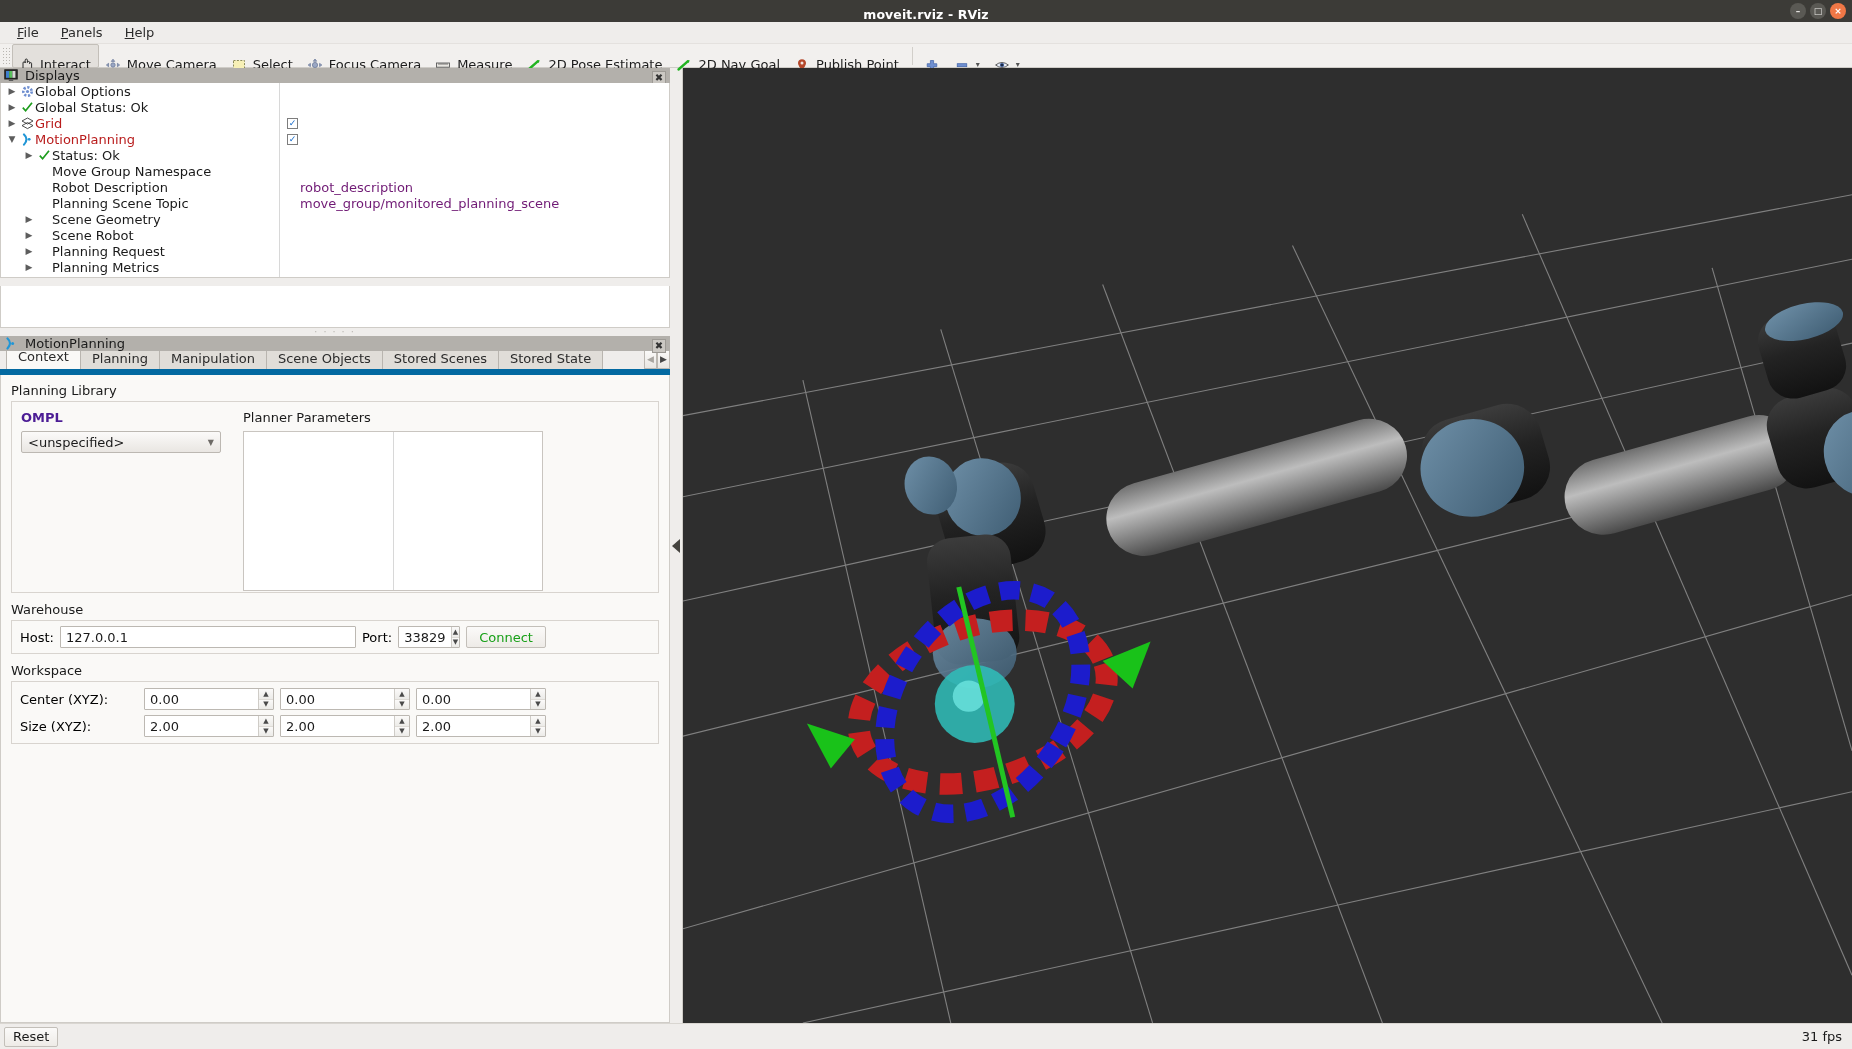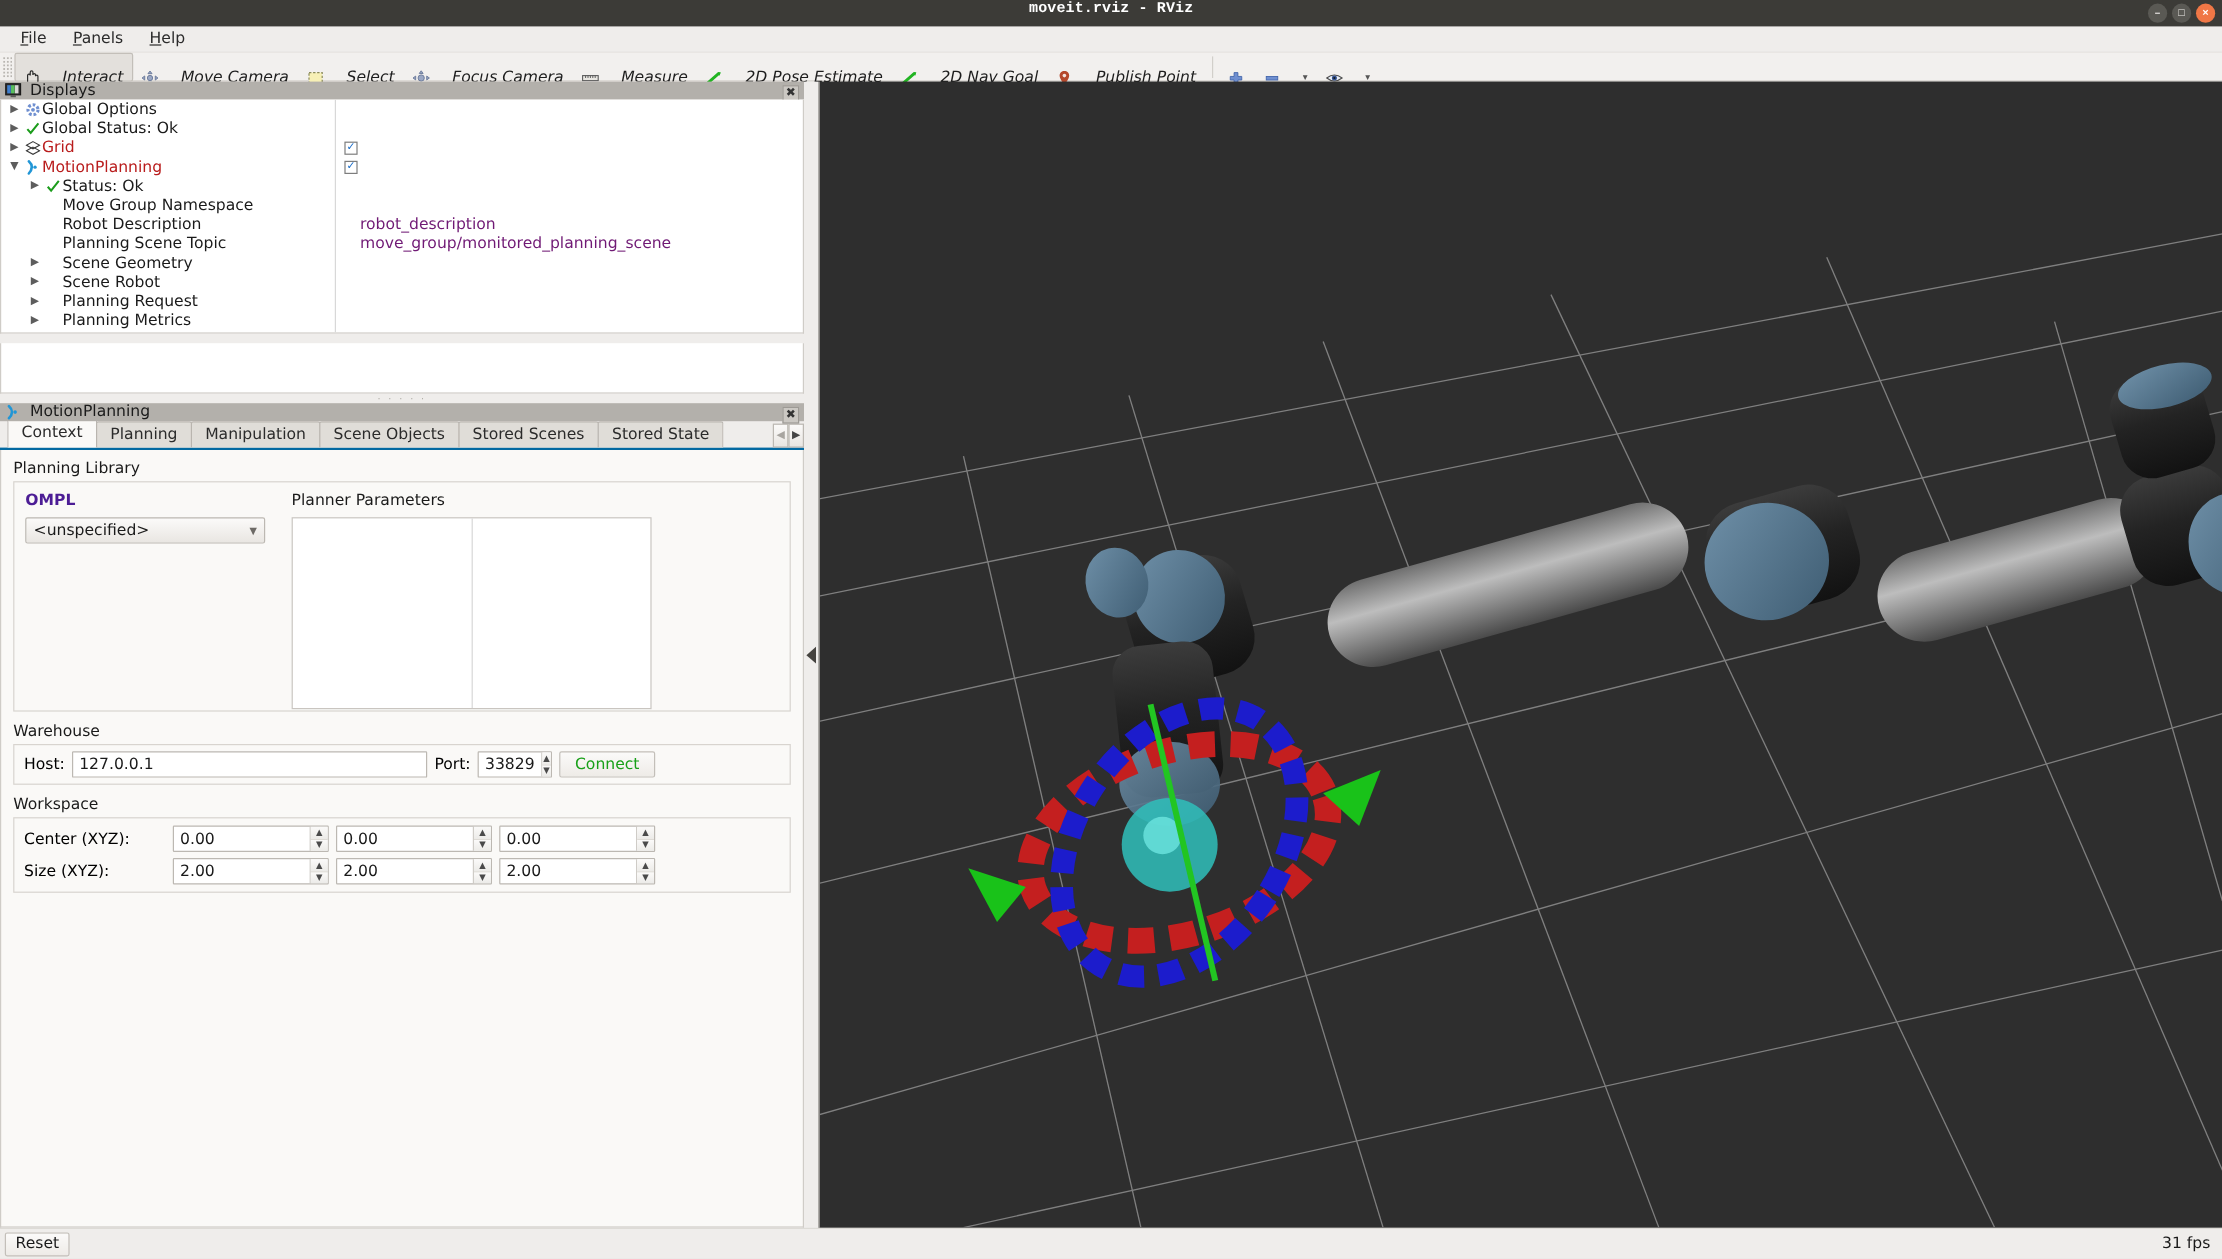--- a/index.html
+++ b/index.html
@@ -6,22 +6,22 @@
   html, body {
     width: 1852px; height: 1049px;
     font-family: "DejaVu Sans", "Liberation Sans", sans-serif;
     font-size: 13.5px;
     overflow: hidden;
     background: #efedeb;
   }
   
   .titlebar {
     height: 22px; background: #3c3b37; color: #ffffff;
-    display: flex; align-items: flex-start; justify-content: center;
-    position: relative; font-size: 12.5px; font-weight: bold; font-family: Liberation Mono, monospace;
+    display: flex; align-items: flex-end; justify-content: center;
+    position: relative; font-size: 12.5px; font-weight: bold;
   }
   .titlebar .title { letter-spacing: .1px; }
   .winbtns { position: absolute; right: 6px; top: 3px; display: flex; gap: 4px; }
   .winbtn {
     width: 16px; height: 16px; border-radius: 50%;
     background: #5a5954; color: #e8e6e3; font-size: 9px;
     display: flex; align-items: center; justify-content: center;
     line-height: 1;
   }
   .winbtn.close { background: #f07746; color: #fff; }
@@ -34,23 +34,23 @@
   .menuitem u { text-decoration: underline; }
   
   .toolbar {
     height: 24px; background: #f2f0ee; display: flex; align-items: center;
     padding-left: 2px; border-bottom: 1px solid #cfccc7; gap: 0px;
   }
   .tb-grip { width: 8px; height: 18px; margin-right: 2px;
     background-image: radial-gradient(#b9b6b1 1px, transparent 1px);
     background-size: 3px 3px; }
   .tbtn {
-    display: flex; align-items: center; gap: 18px;
+    display: flex; align-items: center; gap: 6px;
     padding: 20px 7px 2px 5px; height: 21px; font-size: 13px; color: #1d1d1d;
-    border: 1px solid transparent; white-space: nowrap; font-style: italic;
+    border: 1px solid transparent; white-space: nowrap;
   }
   .tbtn.active { background: #e3e0dc; border: 1px solid #c3bfb9; border-radius: 2px; }
   .tb-sep { width: 1px; height: 18px; background: #d2cfca; margin: 0 5px; }
   .ic { width: 16px; height: 14px; display: inline-block; position: relative; flex: 0 0 auto;}
   
   .main { display: flex; height: calc(1049px - 22px - 22px - 24px - 26px); }
   .leftcol { width: 670px; flex: 0 0 670px; display: flex; flex-direction: column;
              background: #efedeb; }
   .splitcol { width: 12px; flex: 0 0 12px; background: #efedeb;
               display:flex; align-items:center; justify-content:center;}
@@ -90,21 +90,21 @@
   .qbtn {
     flex: 1 1 0; height: 21px; font-size: 13px;
     background: linear-gradient(#fbfaf9, #eeebe7);
     border: 1px solid #c3bfb9; border-radius: 2px; color: #1a1a1a;
     display: flex; align-items: center; justify-content: center;
   }
   .qbtn.disabled { color: #a6a29c; background: linear-gradient(#f7f5f3,#eeebe7); }
   .dots { text-align: center; font-size: 8px; color: #b0ada8; letter-spacing: 2px; height: 8px;}
   
   .mp-tabs { display: flex; align-items: flex-end; height: 24px;
-             border-bottom: 2px solid #0369a1; background: #efedeb; padding-left: 6px; }
+             border-bottom: 6px solid #0369a1; background: #efedeb; padding-left: 6px; }
   .mp-tab { padding: 3px 11px 4px 11px; font-size: 13px; border: 1px solid #b9b5af;
             border-bottom: none; background: #e0ddd8; color: #2b2b2b;
             margin-right: -1px; border-radius: 2px 2px 0 0; height: 22px;
             white-space: nowrap; }
   .mp-tab.active { background: #faf9f7; height: 24px; }
   .tab-scroll { display: flex; margin-left: auto; }
   .tab-arrow { width: 13px; height: 20px; border: 1px solid #bcb8b2;
                background: linear-gradient(#fbfaf9, #e9e6e2);
                display:flex; align-items:center; justify-content:center;
                font-size: 9px; color: #454545; }

